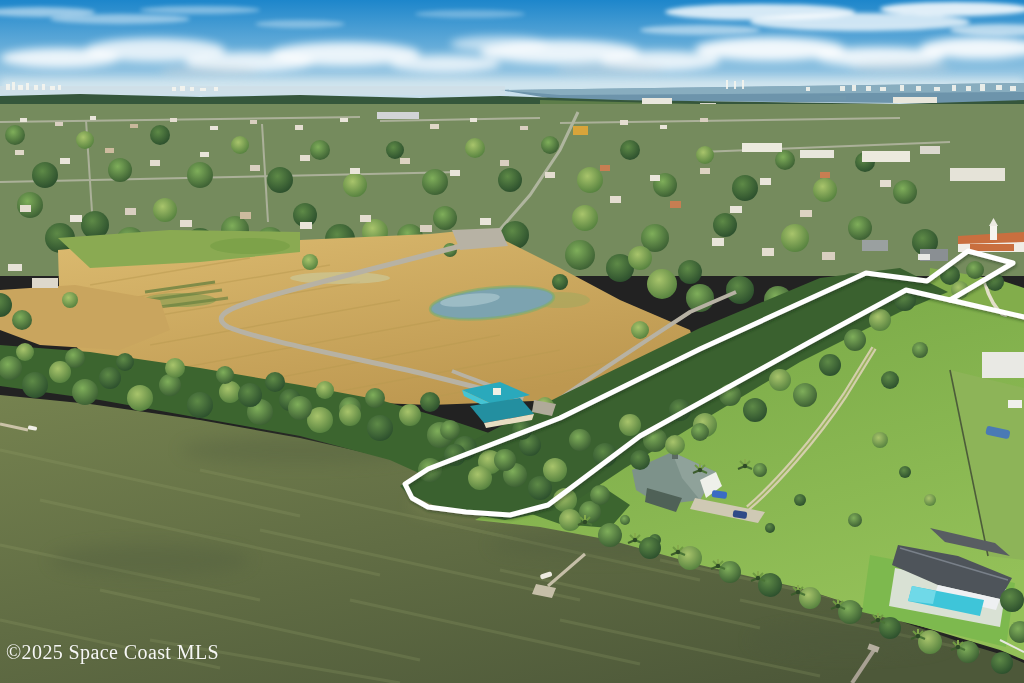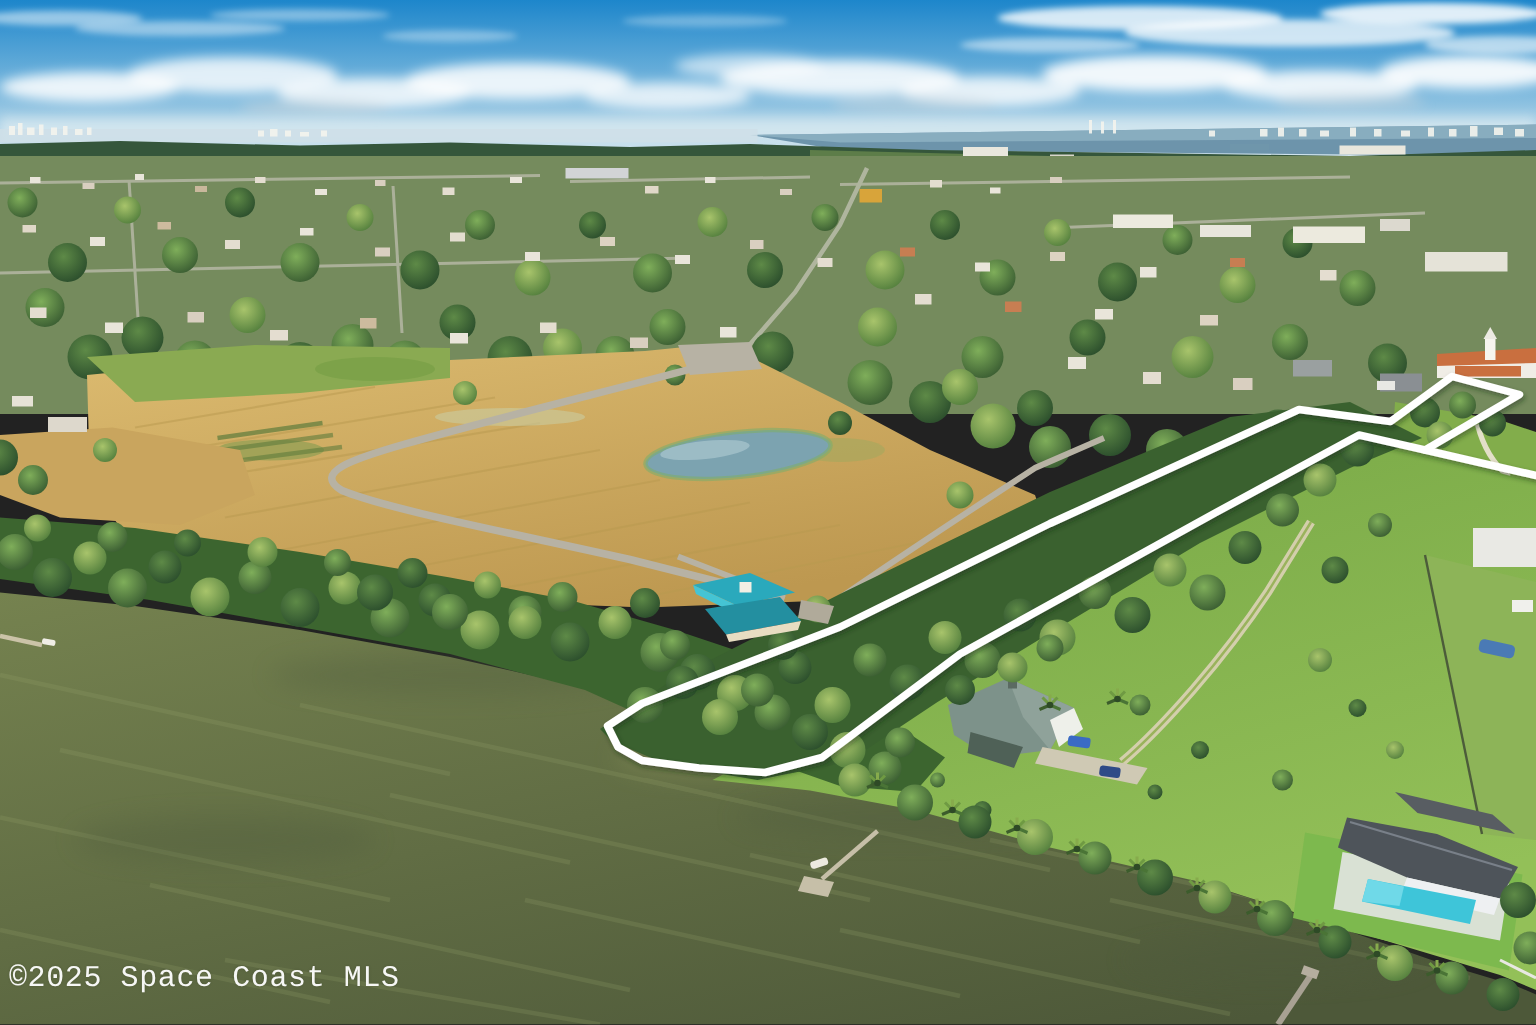--- a/index.html
+++ b/index.html
@@ -1,17 +1,17 @@
 <!DOCTYPE html>
 <html><head>
 <meta charset="utf-8">
 <style>
   html,body{margin:0;padding:0;background:#222;}
   .photo-frame{position:relative;width:1024px;height:683px;overflow:hidden;
-    font-family:Liberation Mono, monospace;}
+    font-family:Liberation Serif, serif;}
   .photo-frame svg{position:absolute;left:0;top:0;display:block;}
   .watermark{position:absolute;left:6px;top:641px;font-size:20px;letter-spacing:.4px;
     color:rgba(255,255,255,.95);text-shadow:0 0 2px rgba(0,0,0,.15);user-select:none;}
 </style>
 </head>
 <body>
 
 <div class="photo-frame" aria-label="Aerial drone photo of a waterfront acreage parcel outlined in white, with river, cleared field, tree corridor, lawns, houses and docks">
 <svg width="1024" height="683" viewBox="0 0 1024 683">
   <defs>

